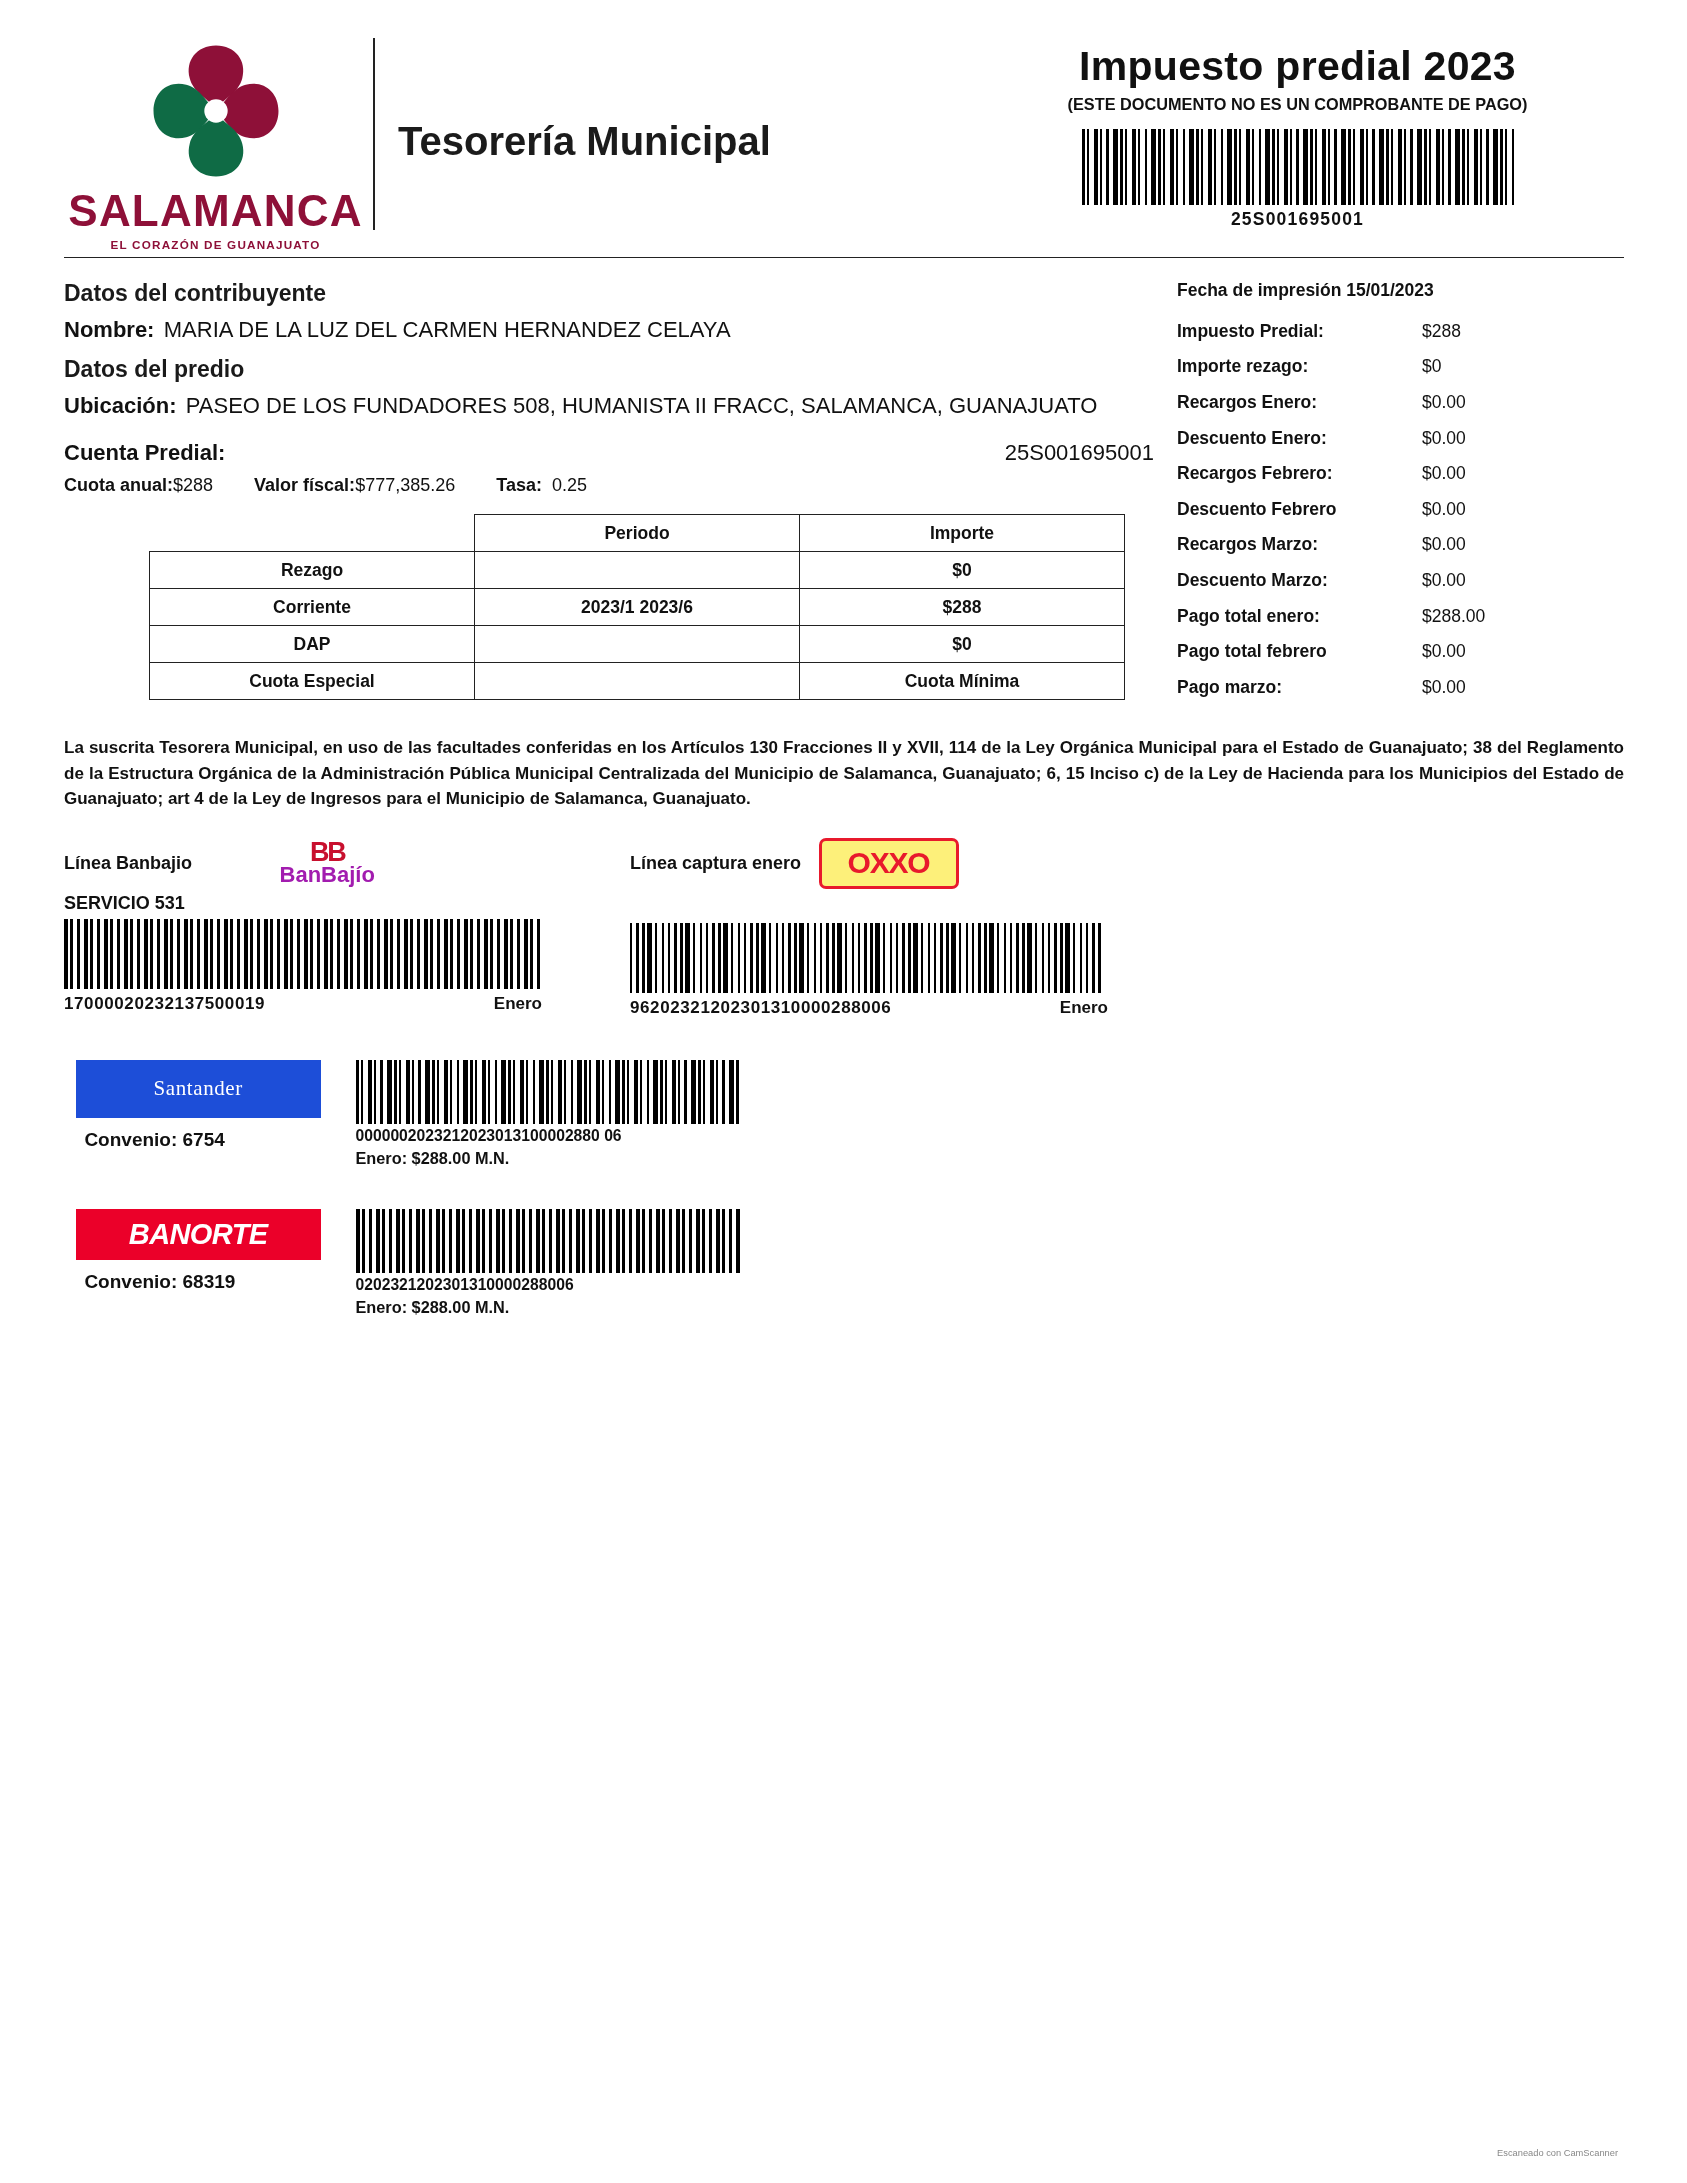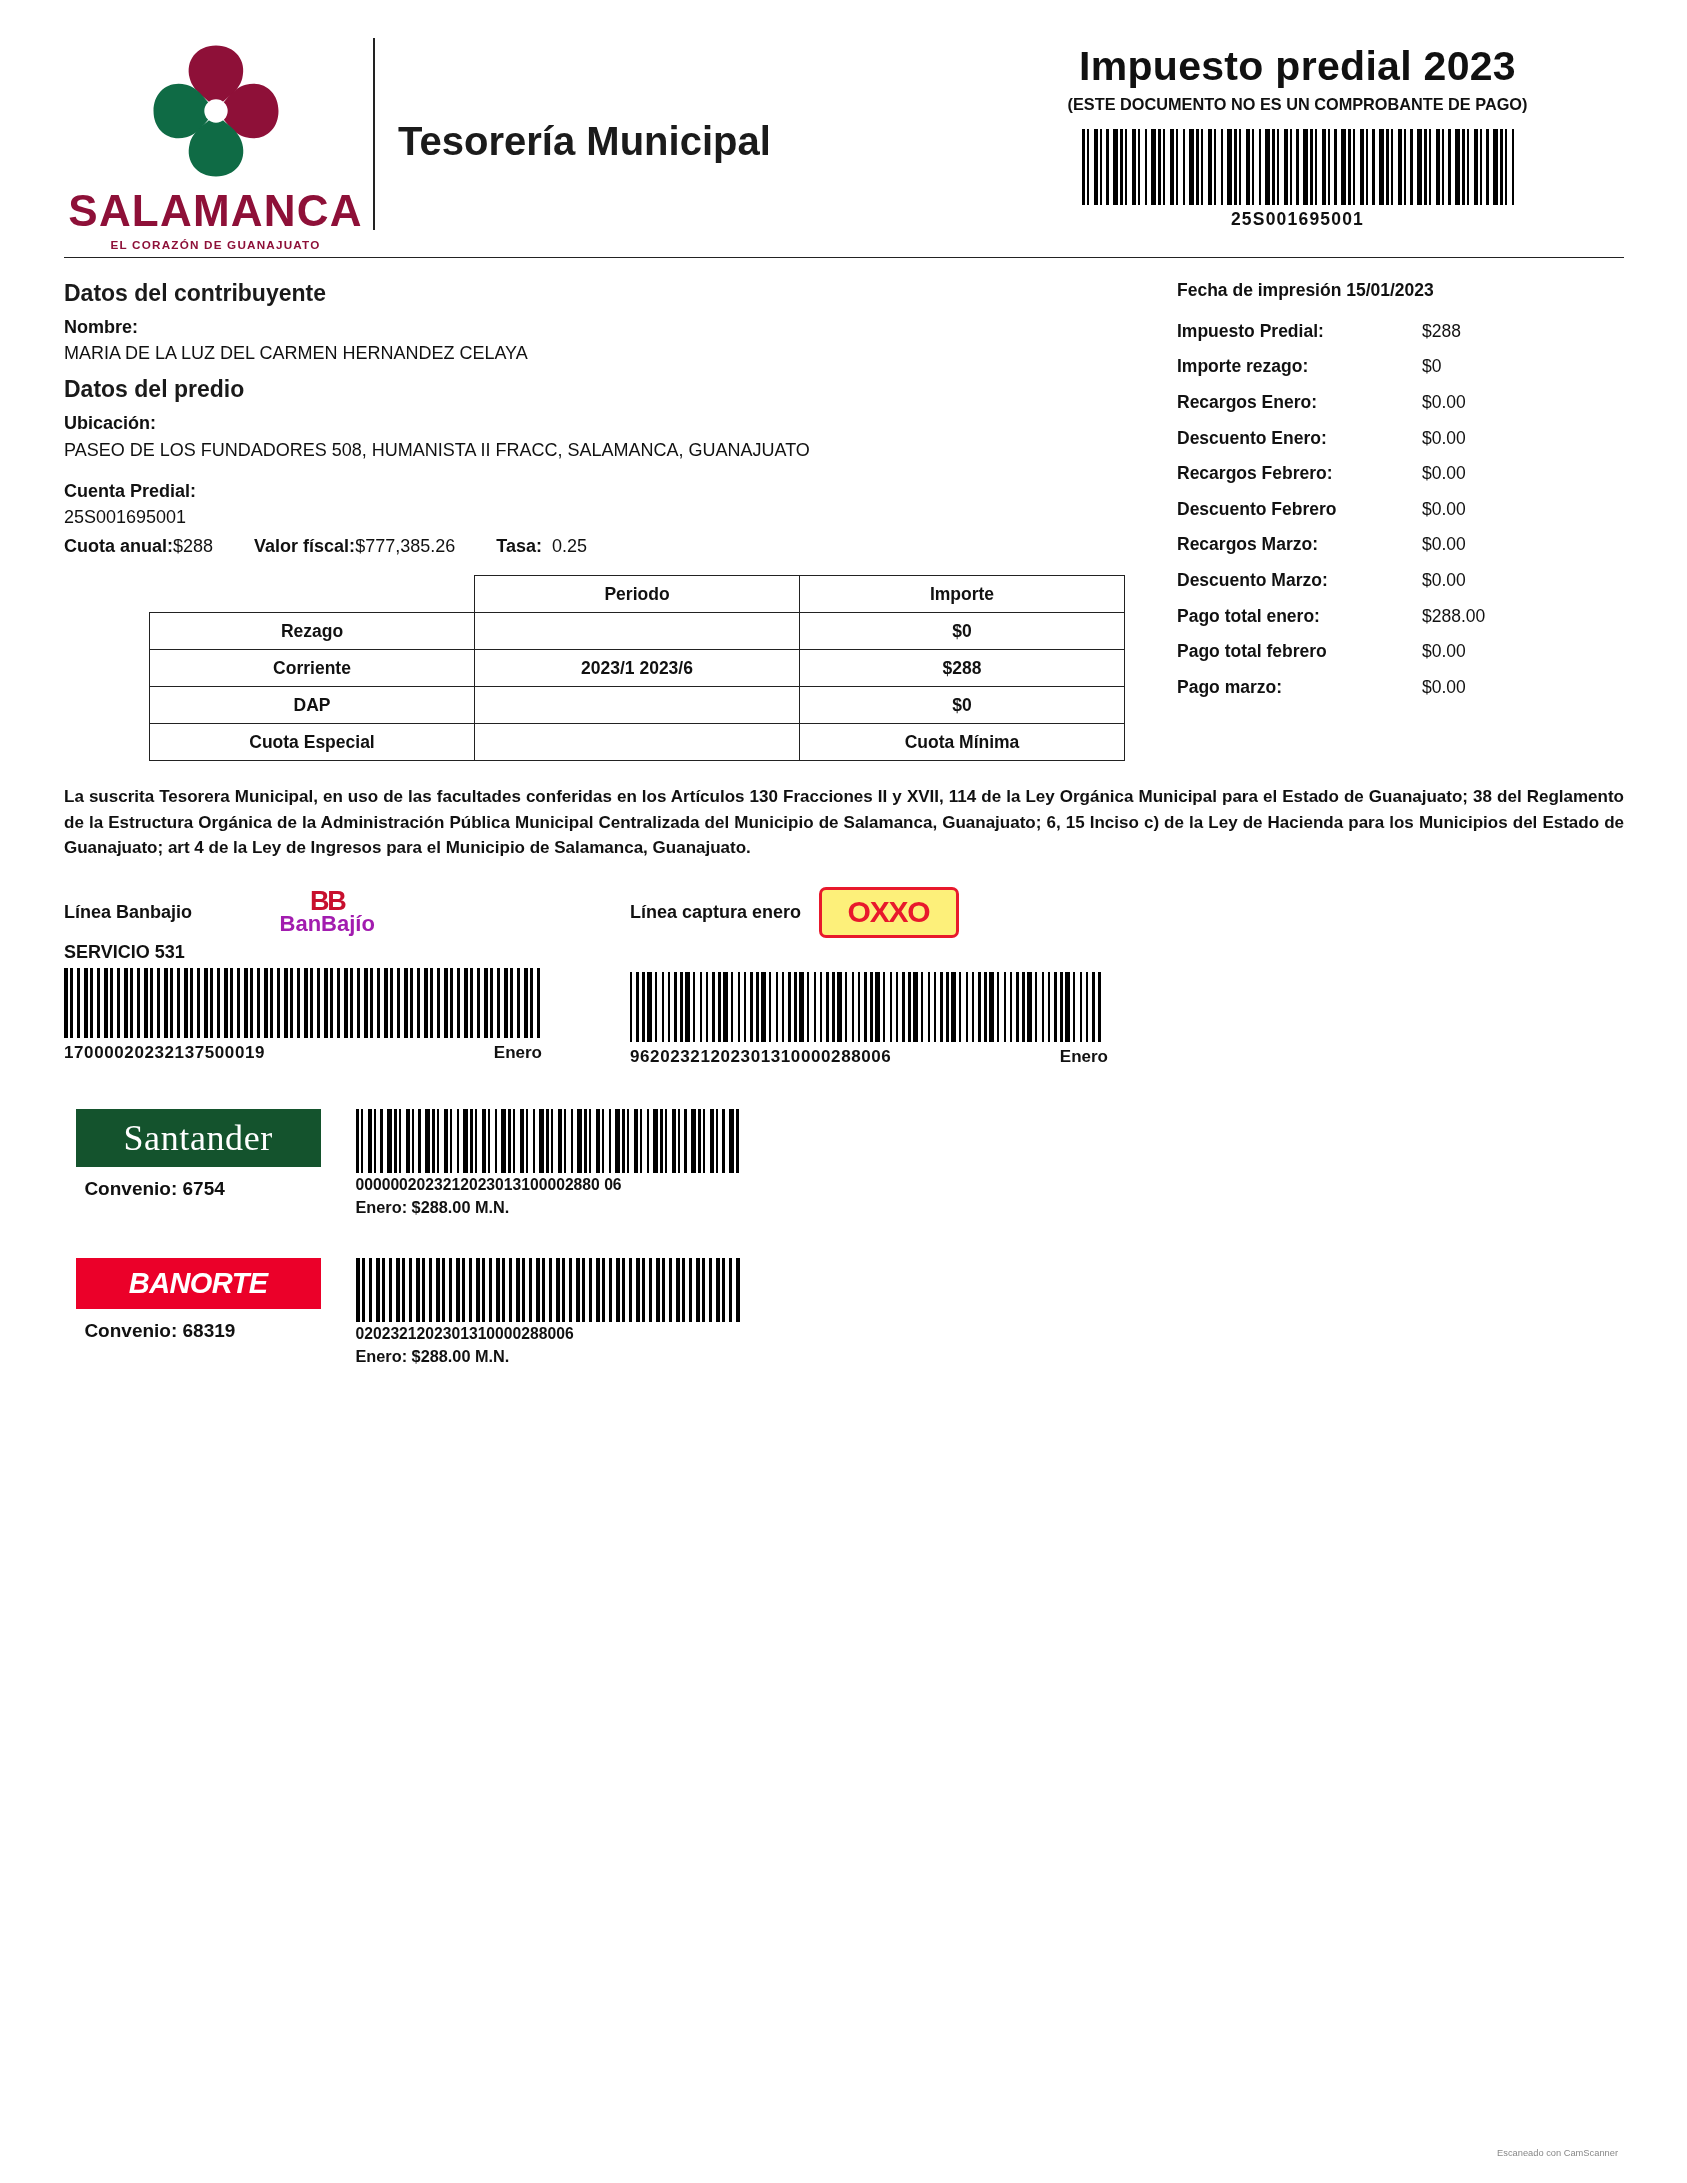--- a/index.html
+++ b/index.html
@@ -138,24 +138,23 @@
   .col-right { flex: 1; padding-left: 23px; }
 
   .sec-title {
     font-size: 23px;
     font-weight: bold;
     color: #1a1a1a;
     margin-bottom: 7px;
   }
   .kv {
     display: flex;
-    font-size: 18px;
+    font-size: 22px;
     line-height: 1.45;
     margin-bottom: 2.3px;
-    flex-direction: column;
   }
   .kv .k {
     font-weight: bold;
     white-space: nowrap;
     margin-right: 9.3px;
   }
   .kv .v { font-weight: normal; }
   .v-justify {
     text-align: justify;
     max-width: 945px;
@@ -286,26 +285,26 @@
 
   .pay-row2 {
     display: flex;
     align-items: flex-start;
     margin-top: 42px;
   }
   .bank-box { width: 274px; }
   .santander-logo {
     width: 245px;
     height: 58px;
-    background: #14532d;
+    background: #1d4ed8;
     color: #ffffff;
     display: flex;
     align-items: center;
     justify-content: center;
-    font-size: 36px;
+    font-size: 21px;
     font-family: "Liberation Serif", serif;
     letter-spacing: 0.6px;
     margin-left: 11.7px;
   }
   .banorte-logo {
     width: 245px;
     height: 51px;
     background: #eb0029;
     color: #ffffff;
     display: flex;

